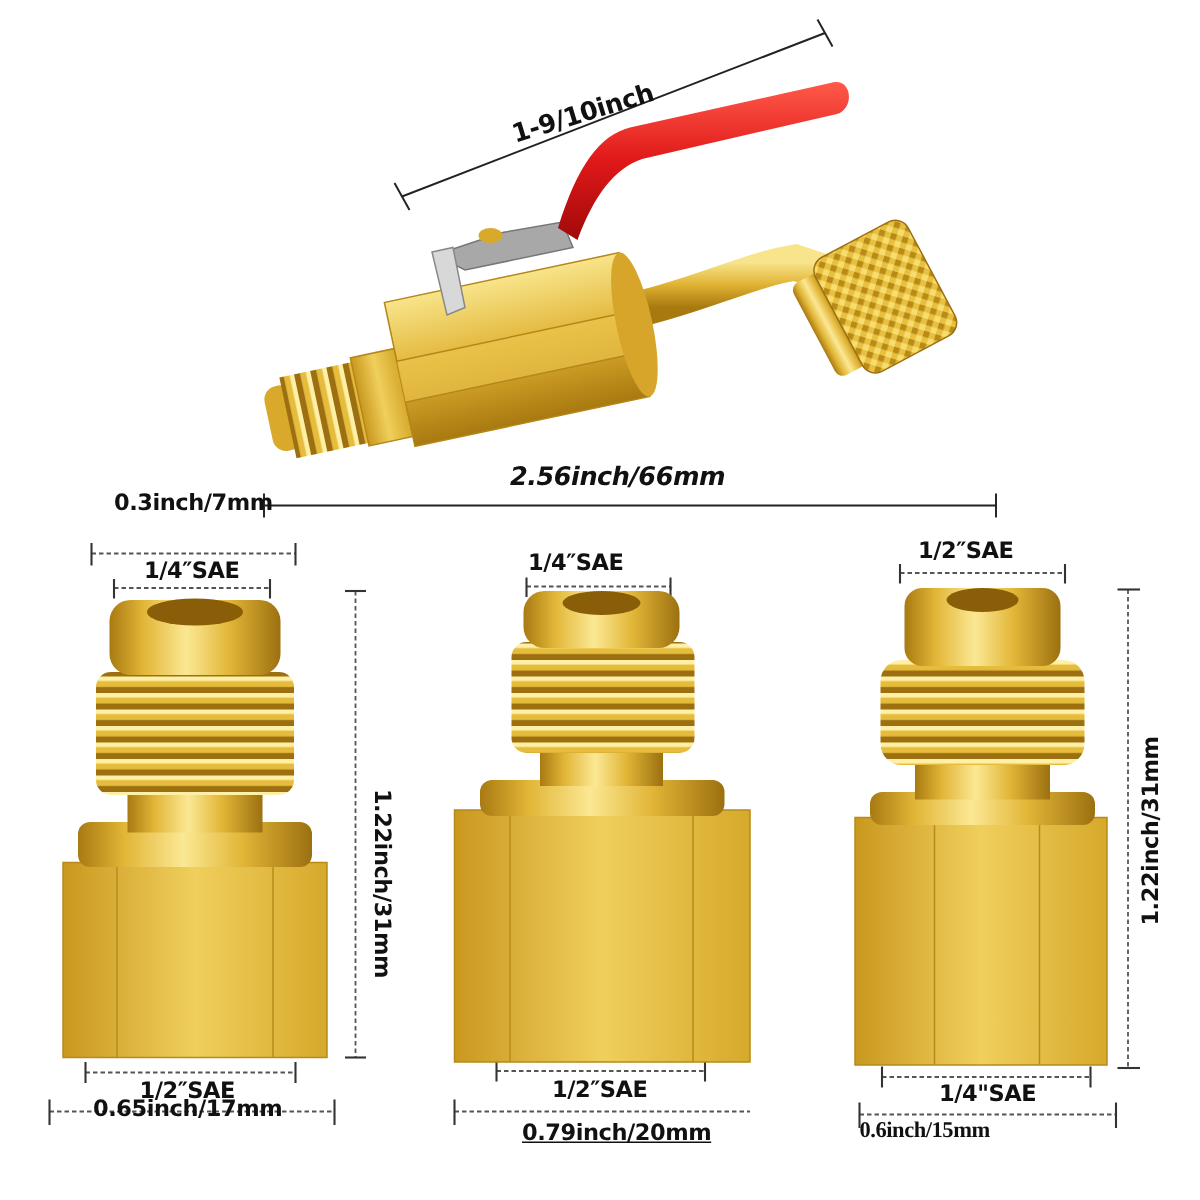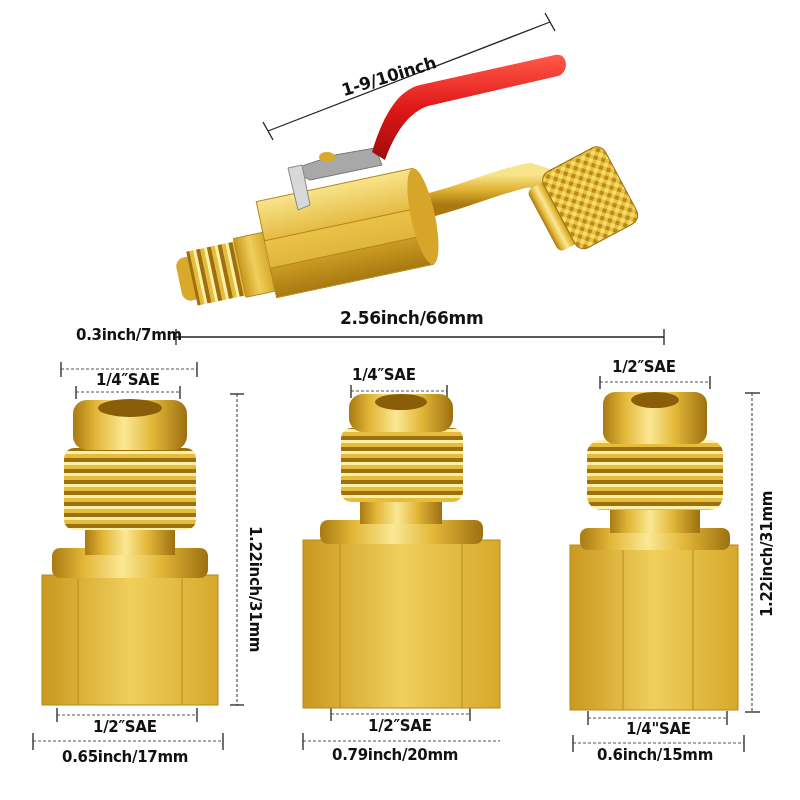--- a/index.html
+++ b/index.html
@@ -167,28 +167,28 @@
     <line x1="693" y1="545" x2="693" y2="710" stroke="#b98b1d"></line>
     <rect x="580" y="528" width="150" height="22" rx="8" fill="url(#brassH)"></rect>
     <rect x="610" y="505" width="90" height="28" fill="url(#brassH)"></rect>
     <rect x="587" y="440" width="136" height="70" rx="14" fill="url(#thread)"></rect>
     <rect x="603" y="392" width="104" height="52" rx="12" fill="url(#brassH)"></rect>
     <ellipse cx="655" cy="400" rx="24" ry="8" fill="#8a5e08"></ellipse>
   </g>
 </svg>
 
 <div class="lbl big rot-top" style="left:345px; top:80px;">1-9/10inch</div>
-<div class="lbl big" style="left:340px; top:308px;">2.56inch/66mm</div>
+<div class="lbl big" style="left:340px; top:308px;font-style:italic;">2.56inch/66mm</div>
 
 <div class="lbl mid" style="left:76px; top:326px;">0.3inch/7mm</div>
 <div class="lbl mid" style="left:96px; top:371px;">1/4″SAE</div>
 <div class="lbl mid vert" style="left:180px; top:580px; width:150px; text-align:center;">1.22inch/31mm</div>
 <div class="lbl mid" style="left:93px; top:718px;">1/2″SAE</div>
-<div class="lbl mid" style="left:62px; top:748px;">0.65inch/17mm</div>
+<div class="lbl mid" style="left:62px; top:730px;">0.65inch/17mm</div>
 
 <div class="lbl mid" style="left:352px; top:366px;">1/4″SAE</div>
 <div class="lbl mid" style="left:368px; top:717px;">1/2″SAE</div>
-<div class="lbl mid" style="left:332px; top:746px;">0.79inch/20mm</div>
+<div class="lbl mid" style="left:348px; top:746px;text-decoration:underline;">0.79inch/20mm</div>
 
 <div class="lbl mid" style="left:612px; top:358px;">1/2″SAE</div>
 <div class="lbl mid vert" style="left:692px; top:545px; width:150px; text-align:center; transform: rotate(-90deg);">1.22inch/31mm</div>
 <div class="lbl mid" style="left:626px; top:720px;">1/4"SAE</div>
-<div class="lbl mid" style="left:597px; top:746px;">0.6inch/15mm</div>
+<div class="lbl mid" style="left:573px; top:746px;font-family:Liberation Serif, serif;">0.6inch/15mm</div>
 
 </body></html>

